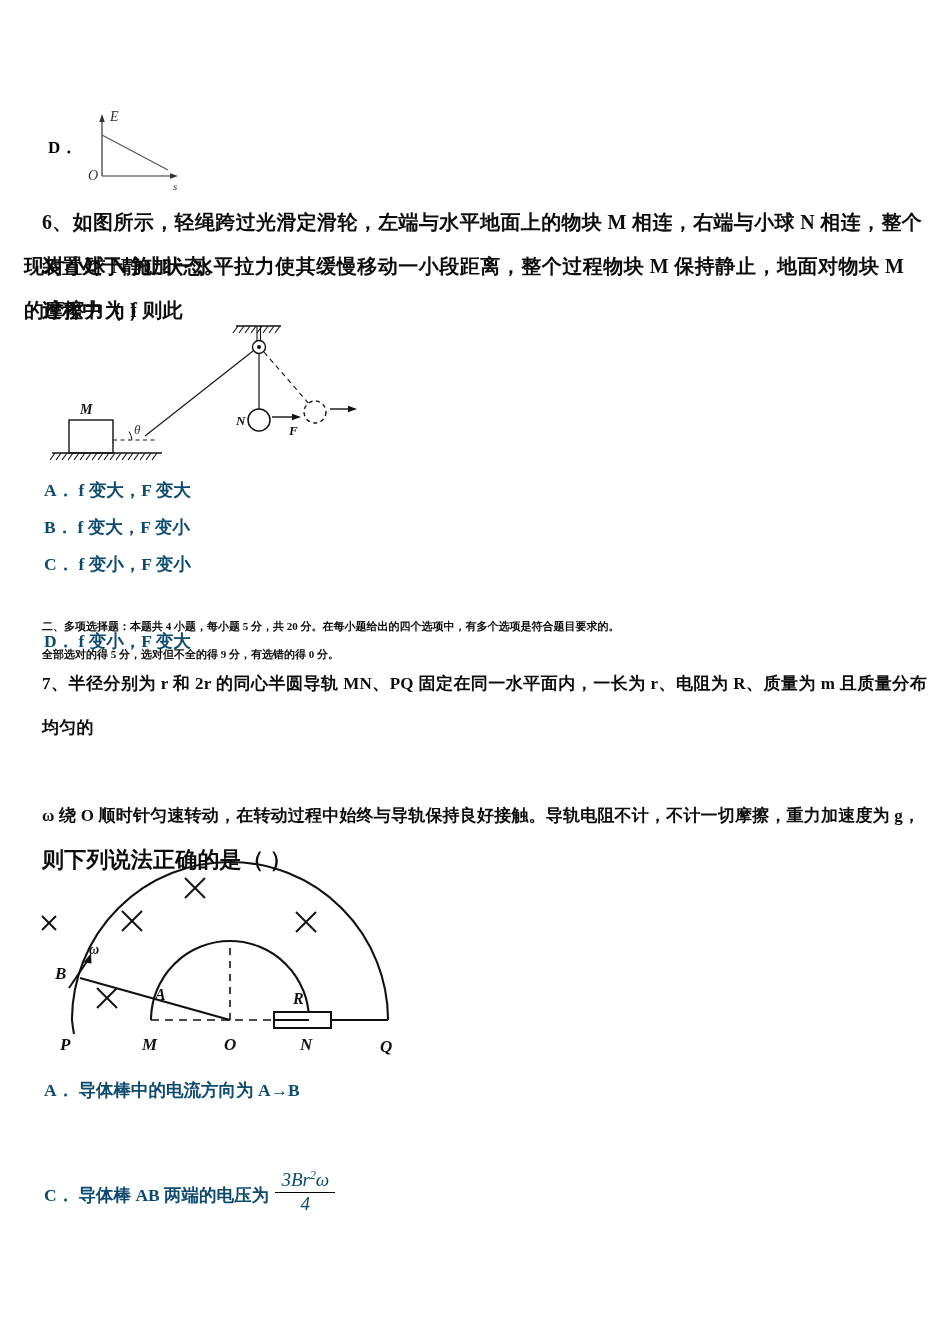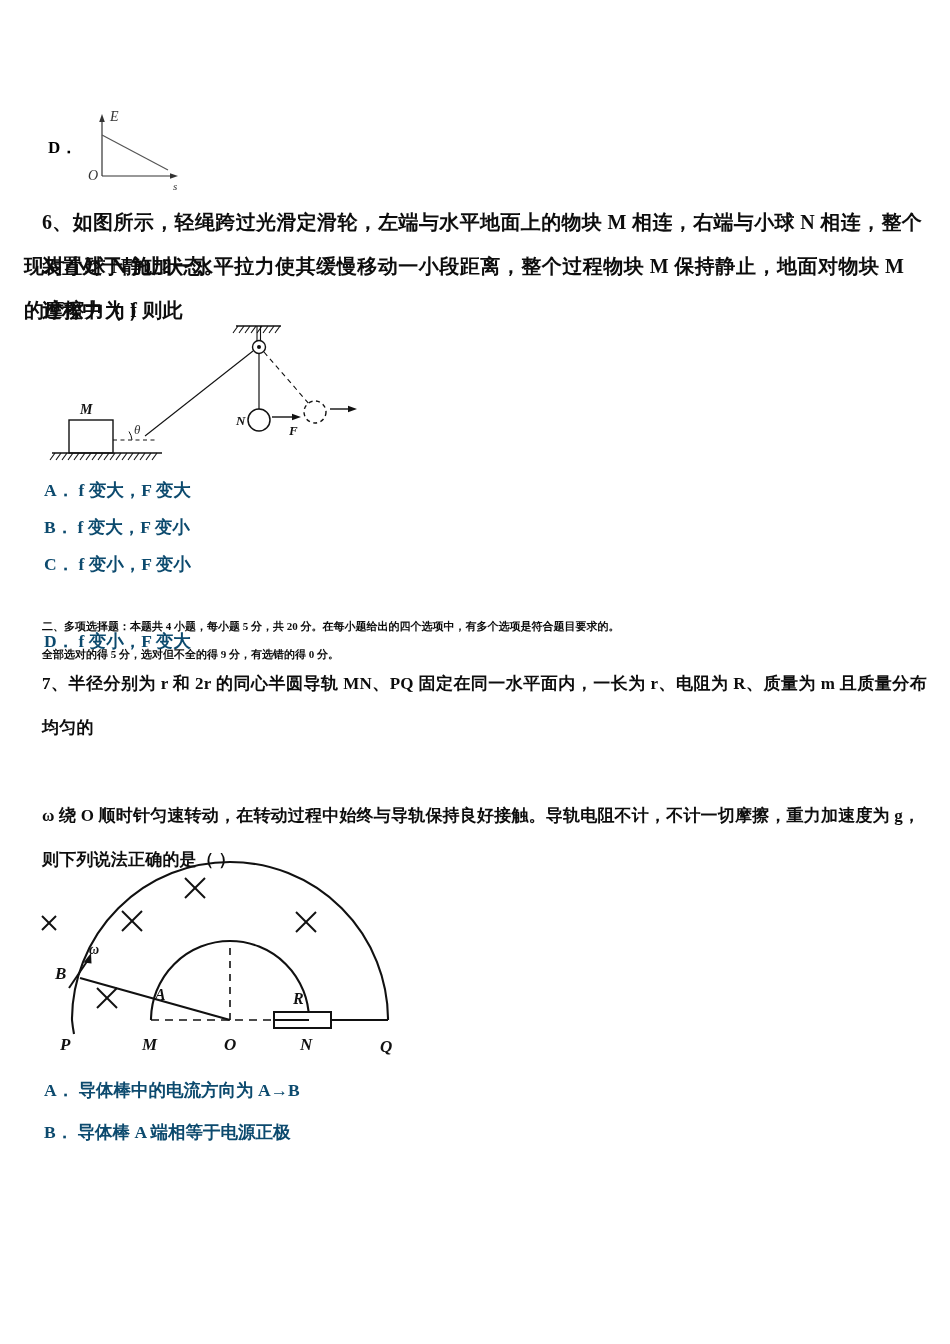--- a/index.html
+++ b/index.html
@@ -221,21 +221,21 @@
   <div class="optrow" style="left:44px; top:589px;margin-top:40px;">
     <span class="lbl">D．</span>
     <span>f 变小，F 变大</span>
   </div>
 
   <div class="sectionhead" style="left:42px; top:612px; width:885px;">二、多项选择题：本题共 4 小题，每小题 5 分，共 20 分。在每小题给出的四个选项中，有多个选项是符合题目要求的。</div>
   <div class="sectionhead" style="left:42px; top:640px; width:885px;">全部选对的得 5 分，选对但不全的得 9 分，有选错的得 0 分。</div>
 
   <div class="qtext" style="left:42px; top:662px; width:885px; font-size:17px;font-family:Liberation Serif, serif;">7、半径分别为 r 和 2r 的同心半圆导轨 MN、PQ 固定在同一水平面内，一长为 r、电阻为 R、质量为 m 且质量分布均匀的</div>
   <div class="qtext" style="left:42px; top:794px; width:885px; font-size:17px;">ω 绕 O 顺时针匀速转动，在转动过程中始终与导轨保持良好接触。导轨电阻不计，不计一切摩擦，重力加速度为 g，</div>
-  <div class="qtext" style="left:42px; top:838px; width:885px; font-size:17px;">则下列说法正确的是（     ）</div>
+  <div class="qtext" style="left:42px; top:838px; width:885px; font-size:22px;">则下列说法正确的是（     ）</div>
 
   <div class="figure" style="left:44px; top:852px; width:400px; height:216px;">
     <svg width="400" height="216" viewBox="0 0 400 216">
 
       <path d="M 28 168 A 158 158 0 0 1 344 168" fill="none" stroke="#111" stroke-width="2.1"></path>
 
       <path d="M 28 168 A 158 158 0 0 0 30 182" fill="none" stroke="#111" stroke-width="2.1"></path>
 
       <path d="M 107 168 A 79 79 0 0 1 265 168" fill="none" stroke="#111" stroke-width="2.1"></path>
 
@@ -284,18 +284,22 @@
       <text class="lbl-text" x="180" y="198" font-size="17">O</text>
       <text class="lbl-text" x="256" y="198" font-size="17">N</text>
       <text class="lbl-text" x="336" y="200" font-size="17">Q</text>
     </svg>
   </div>
 
   <div class="optrow" style="left:44px; top:1078px;">
     <span class="lbl">A．</span>
     <span>导体棒中的电流方向为 A→B</span>
   </div>
-  <div class="optrow" style="left:44px; top:1120px;">
-    <span class="lbl">B．</span>
-    <span>导体棒 A 端相等于电源正极</span>
+  <div class="optrow" style="left:44px; top:1172px;">
+    <span class="lbl">C．</span>
+    <span>导体棒 AB 两端的电压为</span>
+    <span class="frac">
+      <span class="num">3<i>Br</i><sup>2</sup><i>ω</i></span>
+      <span class="den">4</span>
+    </span>
   </div>
 
 </div>
 
 </body></html>

